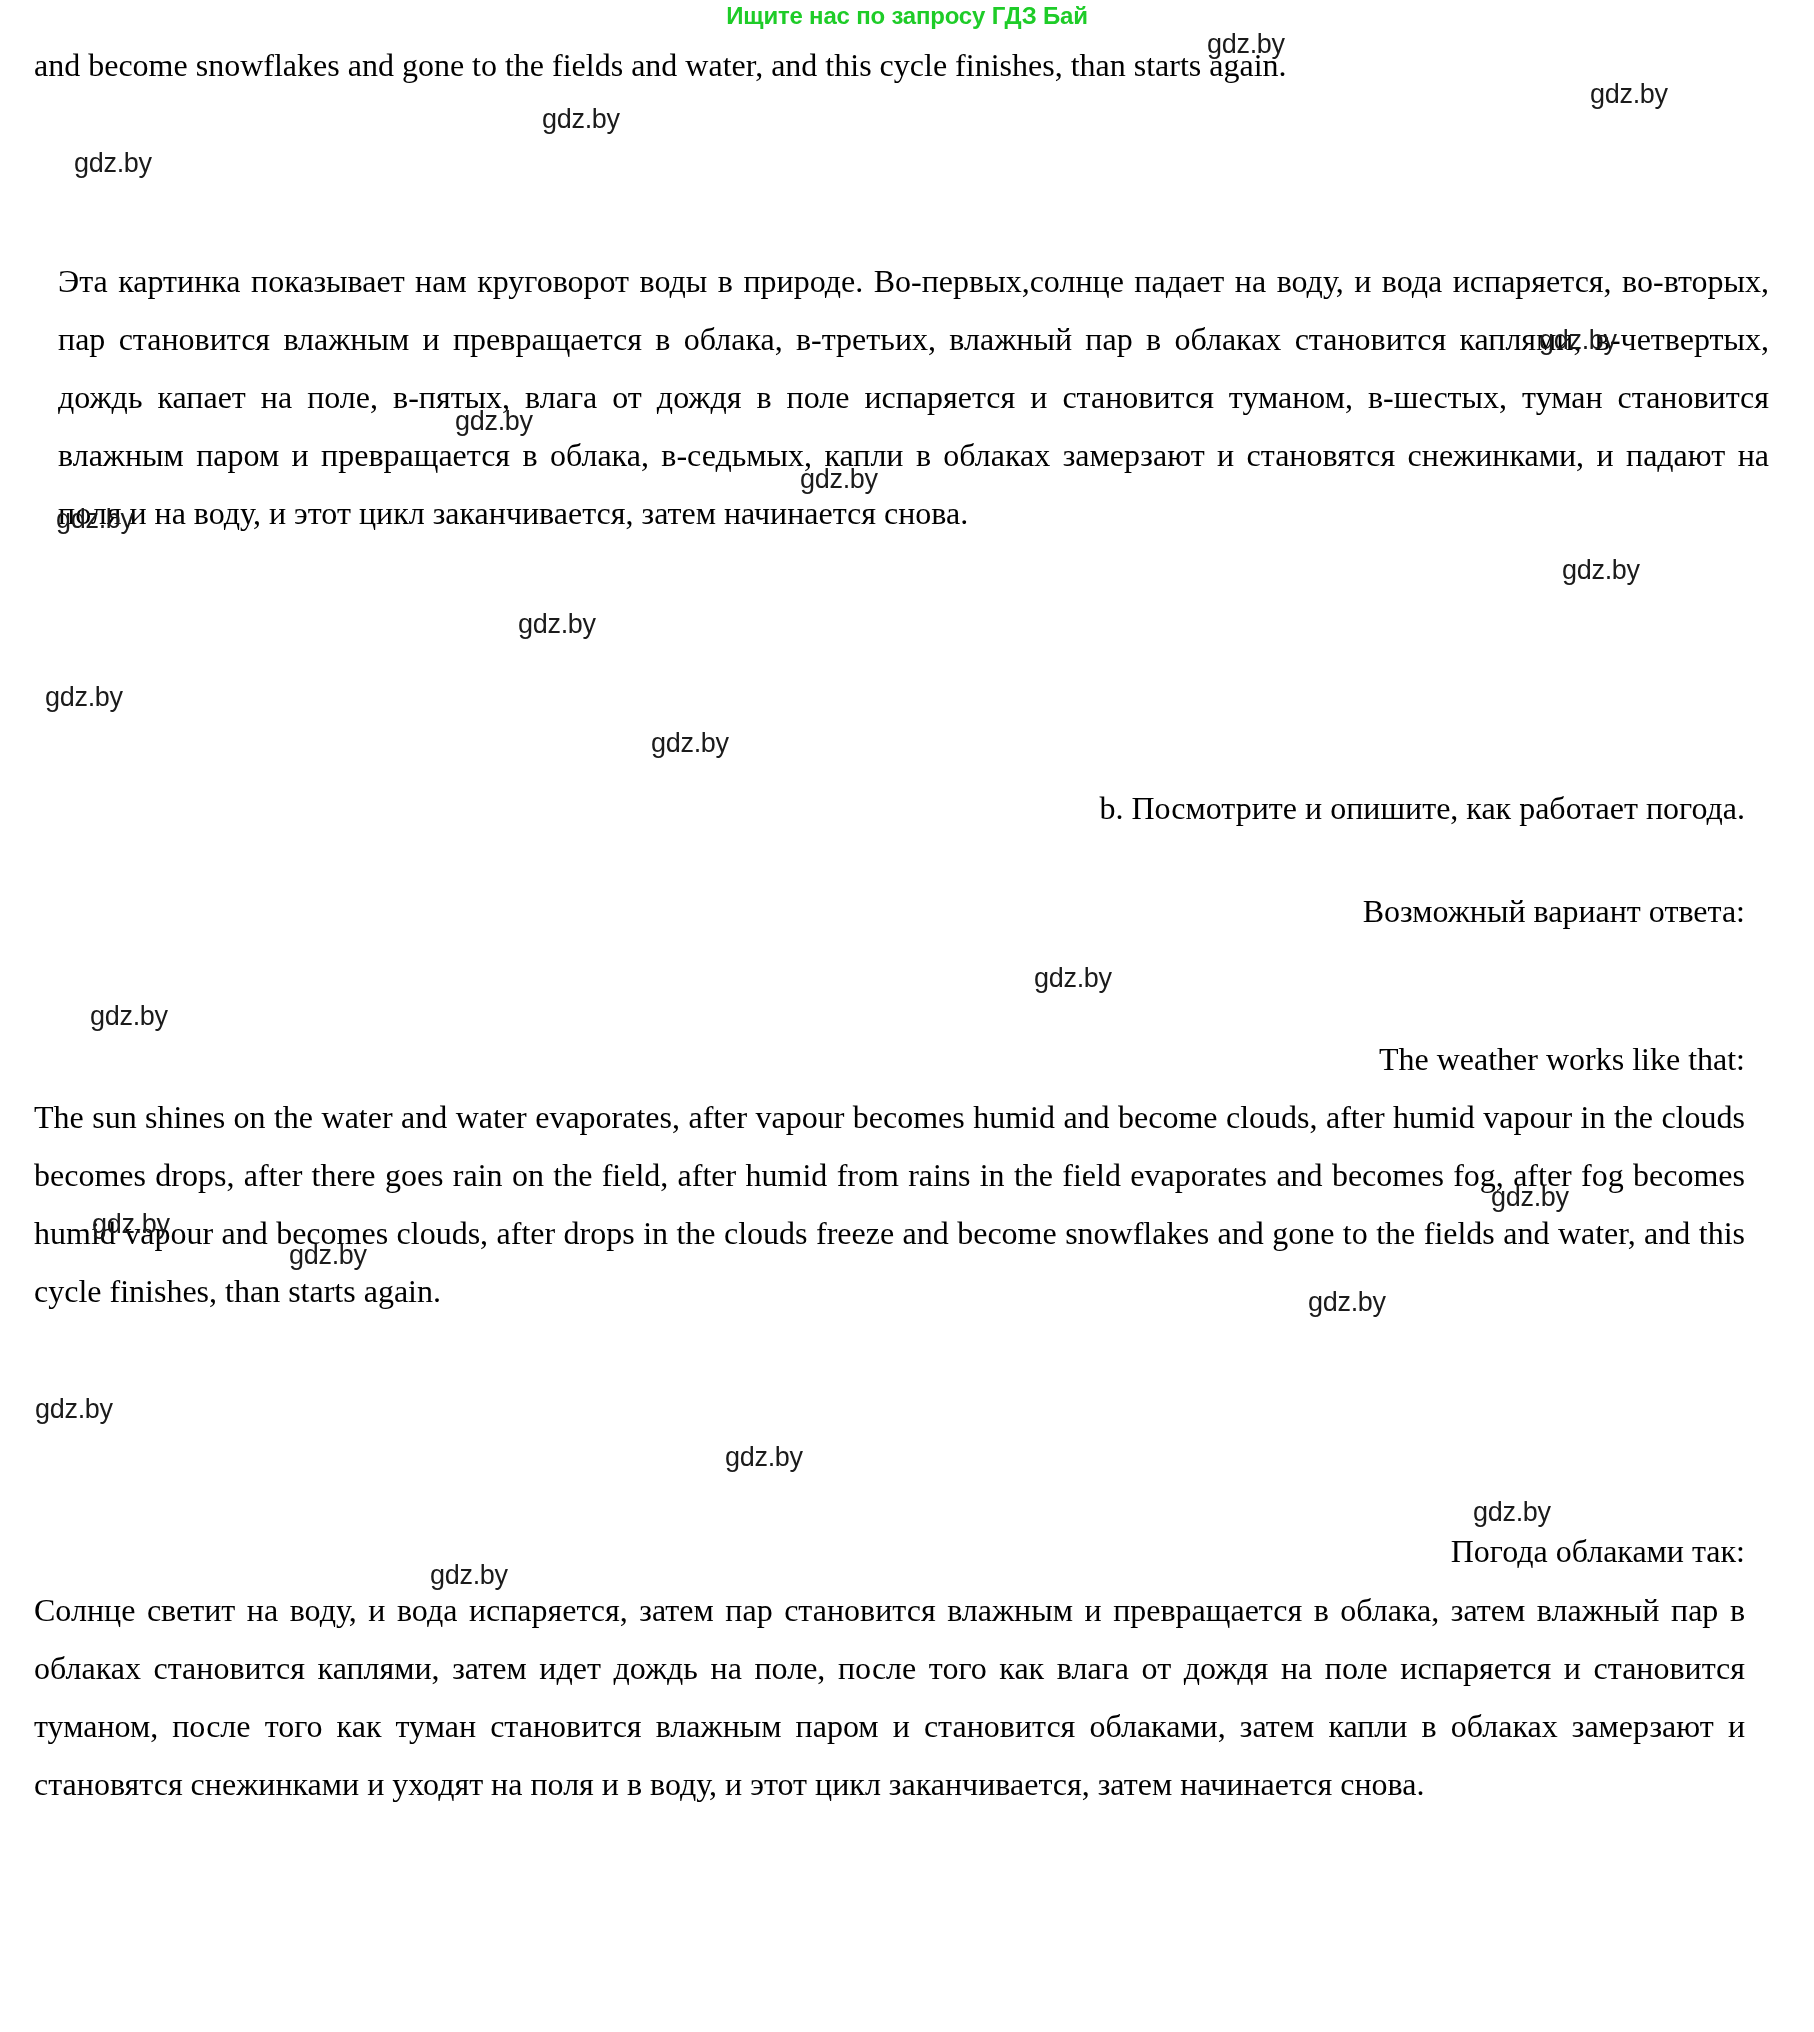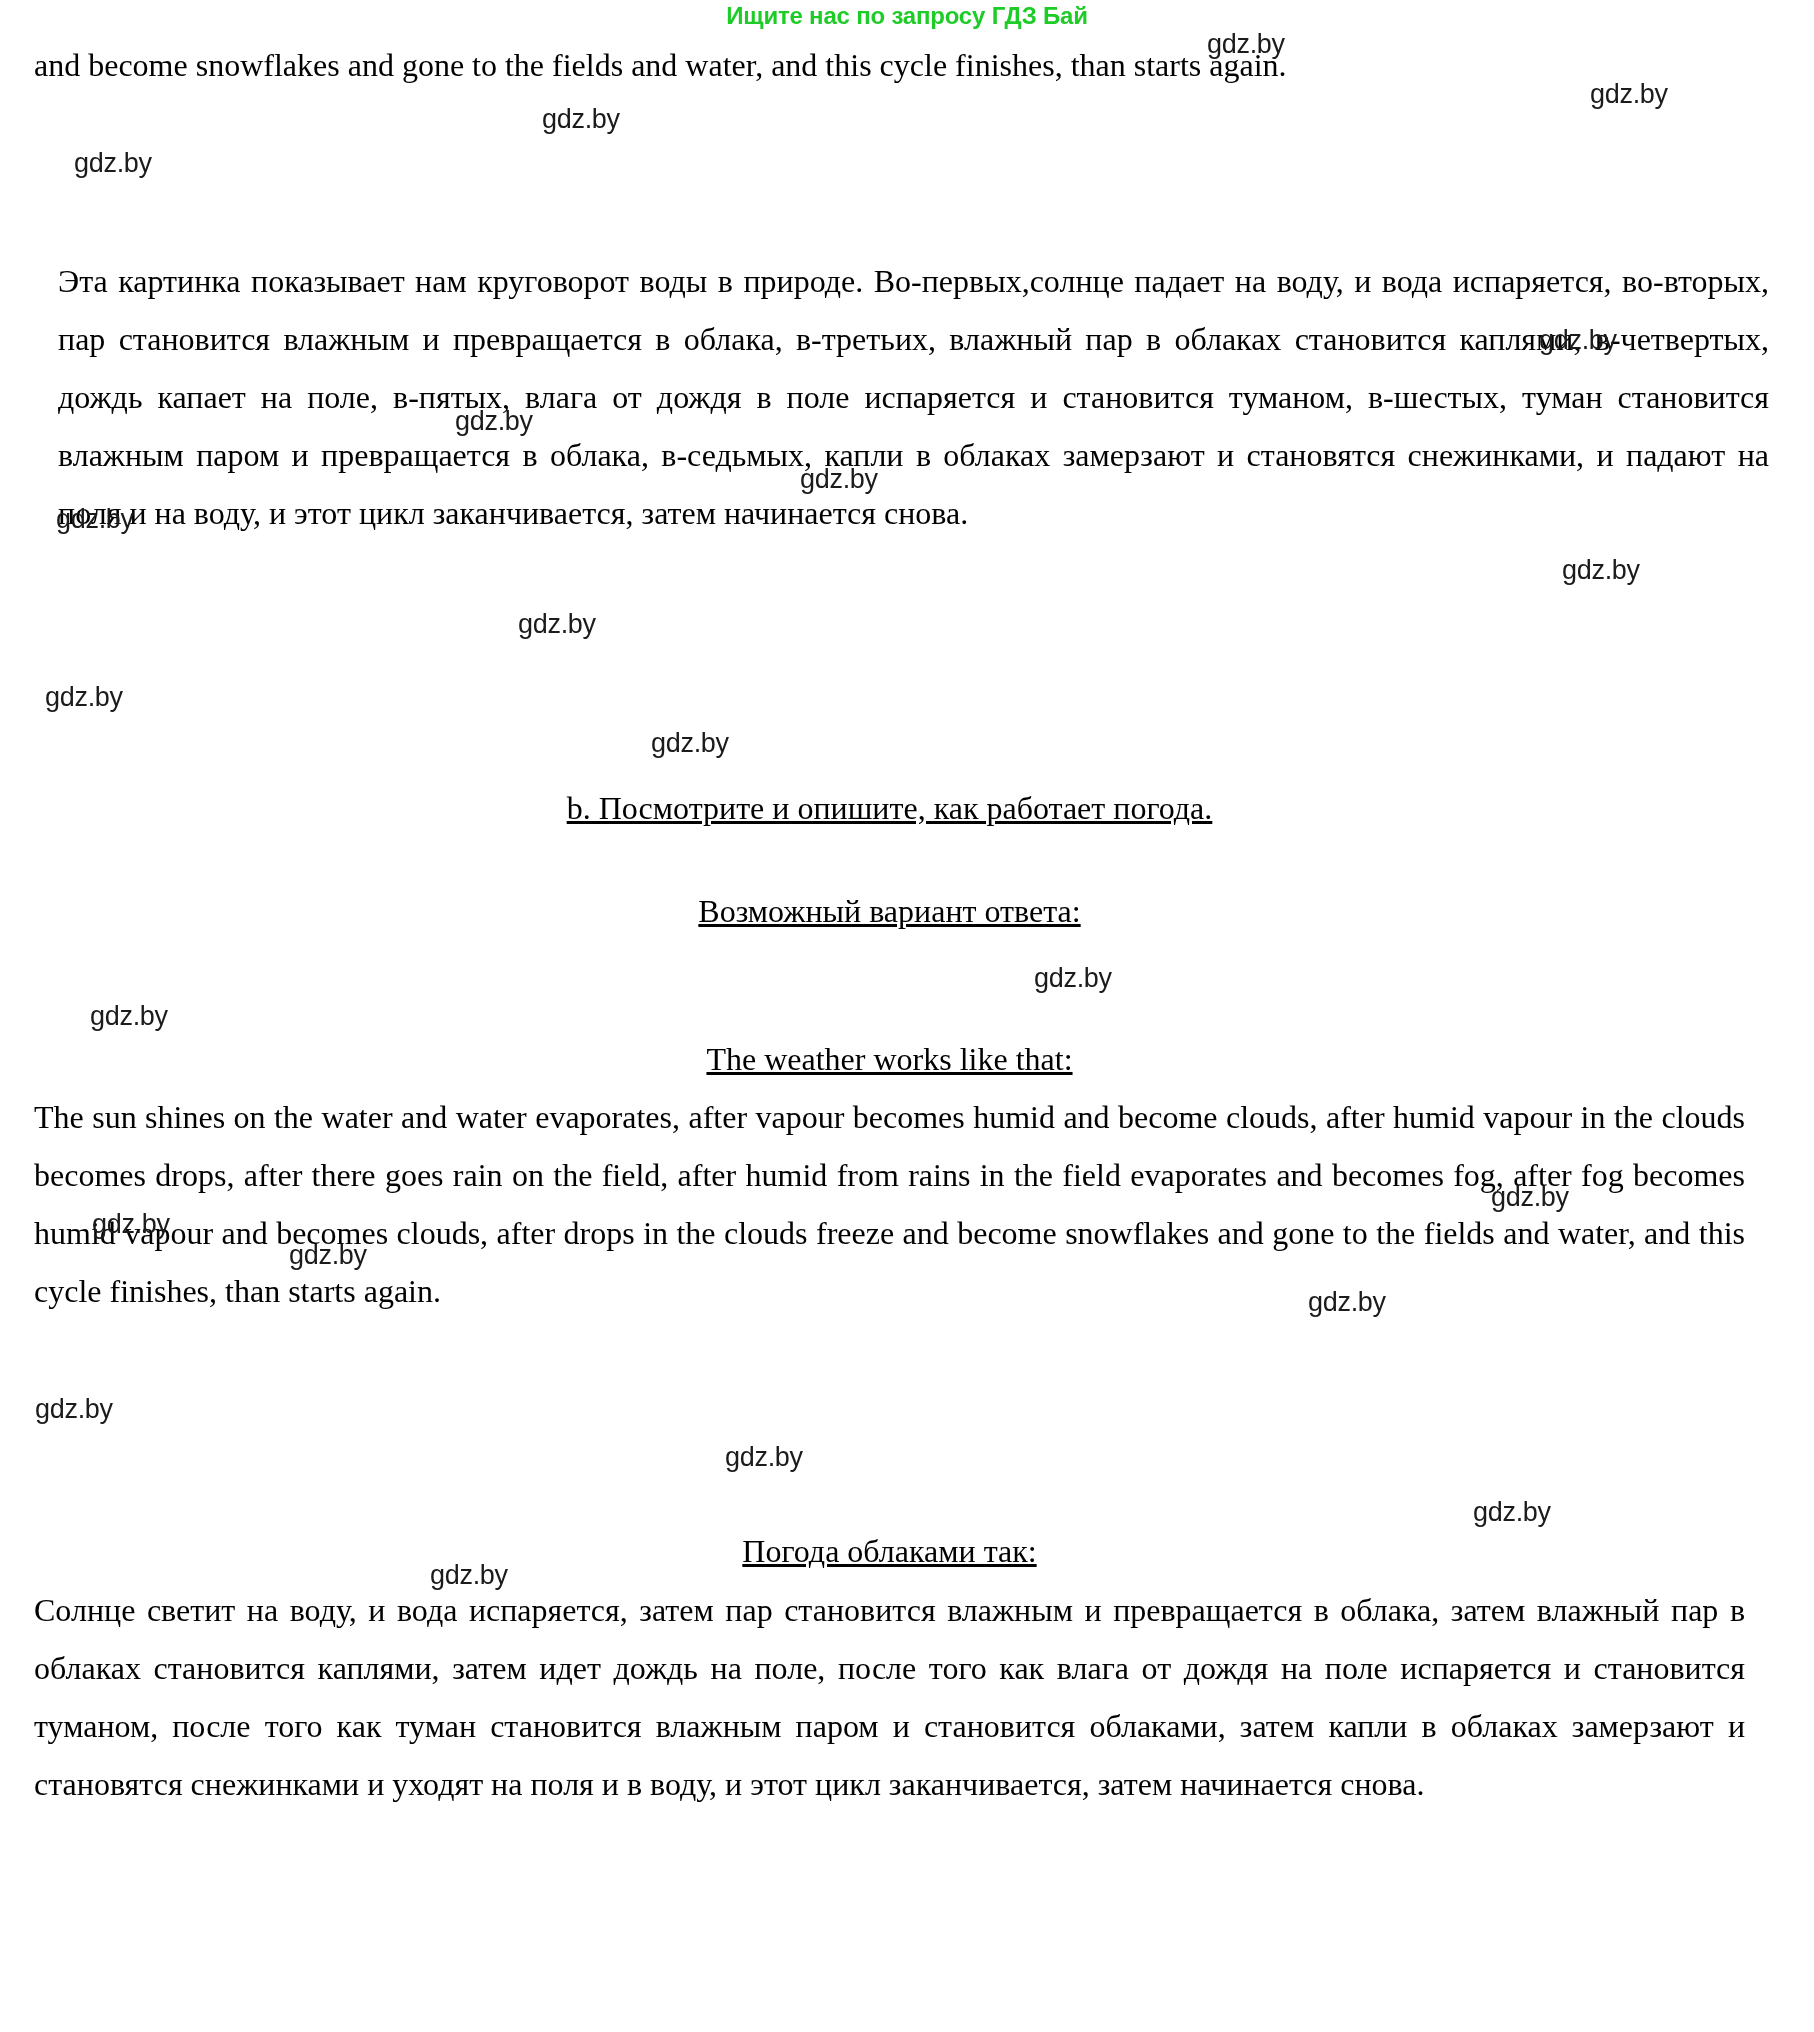--- a/index.html
+++ b/index.html
@@ -38,21 +38,21 @@
 
   p.para {
     margin: 0;
     font-size: 32px;
     line-height: 58px;
     color: #000000;
     text-align: justify;
     text-justify: inter-word;
     font-family: "Liberation Serif", "DejaVu Serif", serif;
   }
-  p.para.left { text-align: center; text-decoration: underline; }
+  p.para.left { text-align: right; }
 
   
   .block {
     position: absolute;
     left: 34px;
     width: 1711px;
   }
 
   
   .wm {

